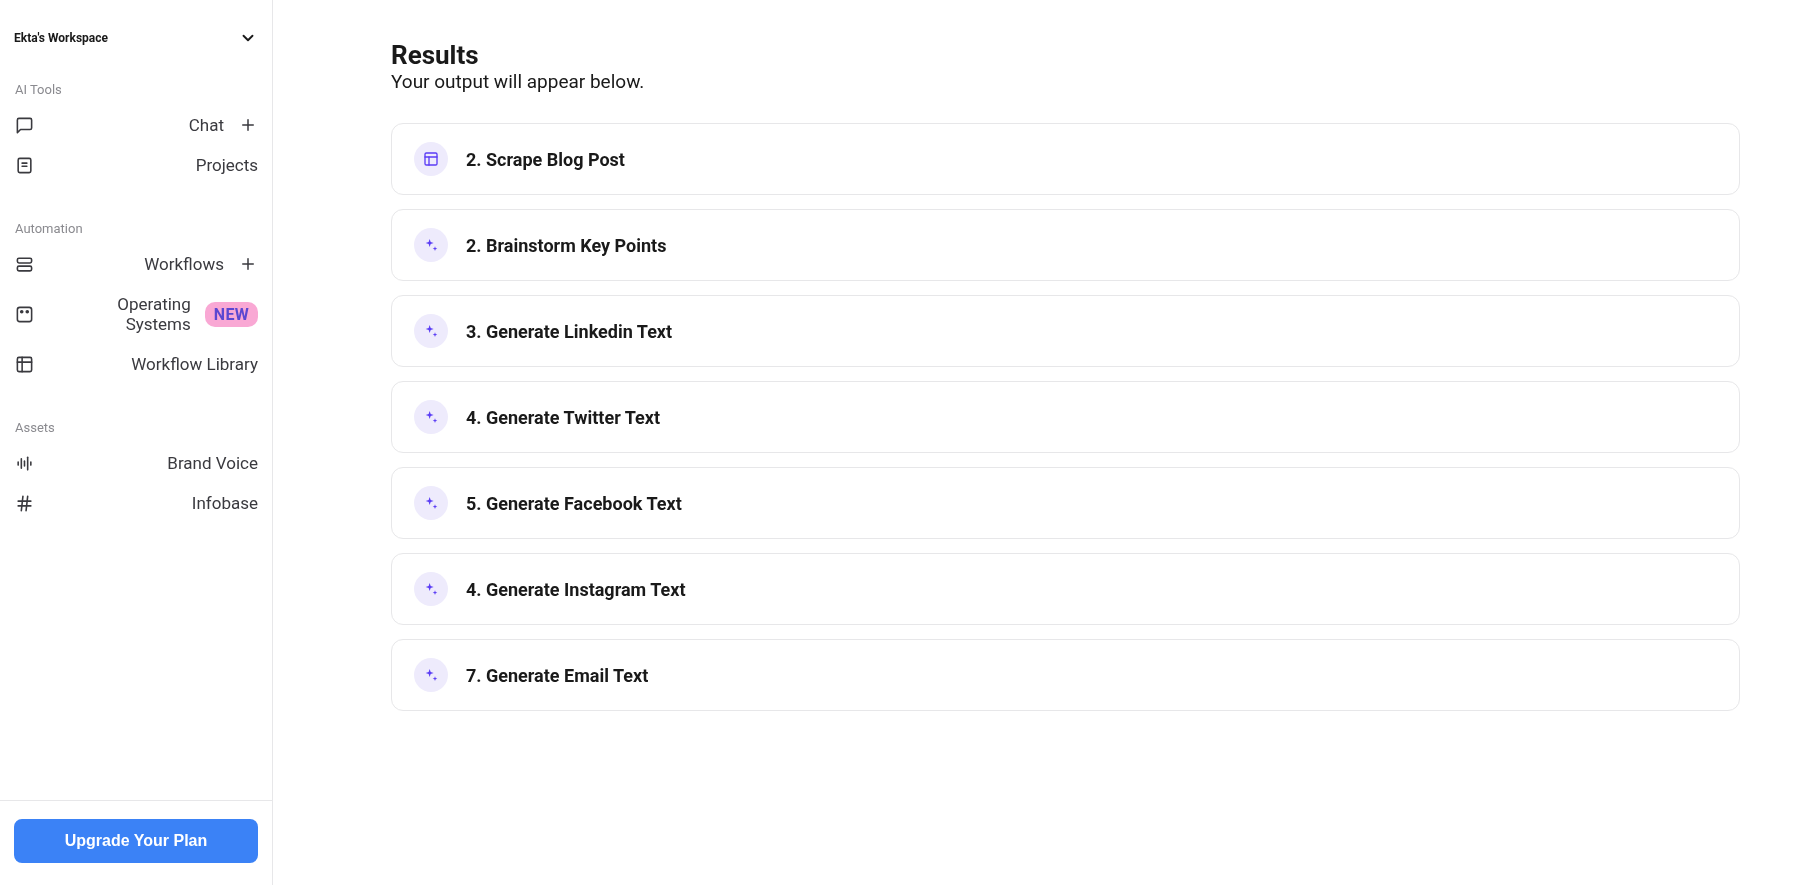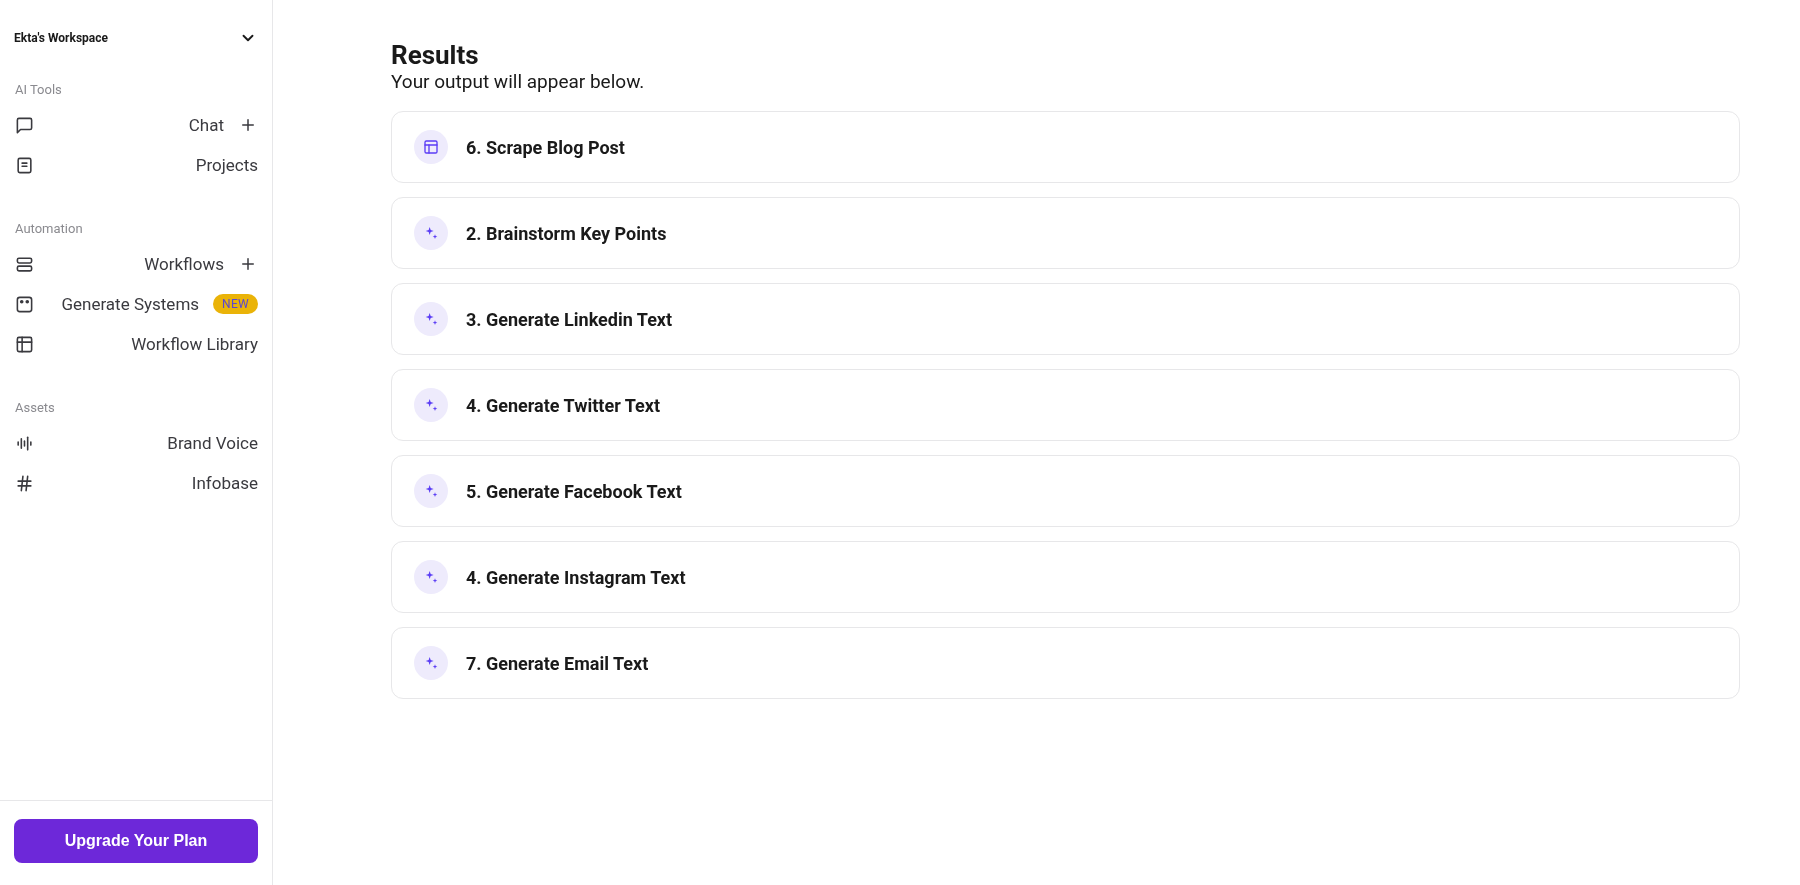--- a/index.html
+++ b/index.html
@@ -67,39 +67,39 @@
 .plus-btn {
   width: 20px;
   height: 20px;
   display: flex;
   align-items: center;
   justify-content: center;
   color: #3a3a3f;
   cursor: pointer;
 }
 .badge-new {
-  background: #eab308;
+  background: #f9a8d4;
   color: #5b47d1;
-  font-size: 12px;
-  font-weight: 400;
+  font-size: 16px;
+  font-weight: 700;
   padding: 3px 9px;
   border-radius: 10px;
   letter-spacing: 0.3px;
 }
 .section-gap {
   height: 24px;
 }
 .sidebar-spacer { flex: 1; }
 .sidebar-bottom {
   border-top: 1px solid #e7e7e9;
   padding: 18px 14px 22px 14px;
 }
 .upgrade-btn {
   width: 100%;
-  background: #6d28d9;
+  background: #3b82f6;
   color: #ffffff;
   border: none;
   border-radius: 8px;
   padding: 13px 0;
   font-size: 16px;
   font-weight: 600;
   cursor: pointer;
 }
 .main {
   flex: 1;
@@ -107,21 +107,21 @@
   overflow-y: auto;
 }
 .results-heading {
   font-size: 26px;
   font-weight: 700;
   color: #1a1a1a;
 }
 .results-sub {
   font-size: 19px;
   color: #1a1a1a;
-  margin-bottom: 18px;
+  margin-bottom: 30px;
 }
 .step-card {
   border: 1px solid #e7e7e9;
   border-radius: 12px;
   padding: 18px 22px;
   display: flex;
   align-items: center;
   gap: 18px;
   margin-bottom: 14px;
   cursor: pointer;
@@ -205,21 +205,21 @@
   </div>
 
   <div class="nav-item">
     <span class="icon-slot">
       <svg width="19" height="19" viewBox="0 0 24 24" fill="none" stroke="currentColor" stroke-width="2" stroke-linecap="round" stroke-linejoin="round">
           <rect x="3" y="3" width="18" height="18" rx="3"></rect>
           <circle cx="8.5" cy="8.5" r="1.3" fill="currentColor"></circle>
           <circle cx="15.5" cy="8.5" r="1.3" fill="currentColor"></circle>
         </svg>
     </span>
-    <span class="label">Generate Systems</span>
+    <span class="label">Operating Systems</span>
     <span class="badge-new">NEW</span>
   </div>
 
   <div class="nav-item">
     <span class="icon-slot">
       <svg width="19" height="19" viewBox="0 0 24 24" fill="none" stroke="currentColor" stroke-width="2" stroke-linecap="round" stroke-linejoin="round">
           <rect x="3" y="3" width="18" height="18" rx="2"></rect>
           <line x1="3" y1="9" x2="21" y2="9"></line>
           <line x1="9" y1="3" x2="9" y2="21"></line>
         </svg>
@@ -268,21 +268,21 @@
   <p class="results-sub">Your output will appear below.</p>
 
   <div class="step-card">
     <span class="step-icon-wrap">
       <svg width="16" height="16" viewBox="0 0 24 24" fill="none" stroke="currentColor" stroke-width="2" stroke-linecap="round" stroke-linejoin="round">
           <rect x="3" y="3" width="18" height="18" rx="2"></rect>
           <line x1="3" y1="9" x2="21" y2="9"></line>
           <line x1="9" y1="9" x2="9" y2="21"></line>
         </svg>
     </span>
-    <span class="step-label">6. Scrape Blog Post</span>
+    <span class="step-label">2. Scrape Blog Post</span>
   </div>
 
   <div class="step-card">
     <span class="step-icon-wrap">
       <svg width="16" height="16" viewBox="0 0 24 24" fill="currentColor">
           <path d="M10 3l1.5 4.5L16 9l-4.5 1.5L10 15l-1.5-4.5L4 9l4.5-1.5z"></path>
           <path d="M18 14l.9 2.6L21.5 17.5l-2.6.9L18 21l-.9-2.6L14.5 17.5l2.6-.9z"></path>
         </svg>
     </span>
     <span class="step-label">2. Brainstorm Key Points</span>

